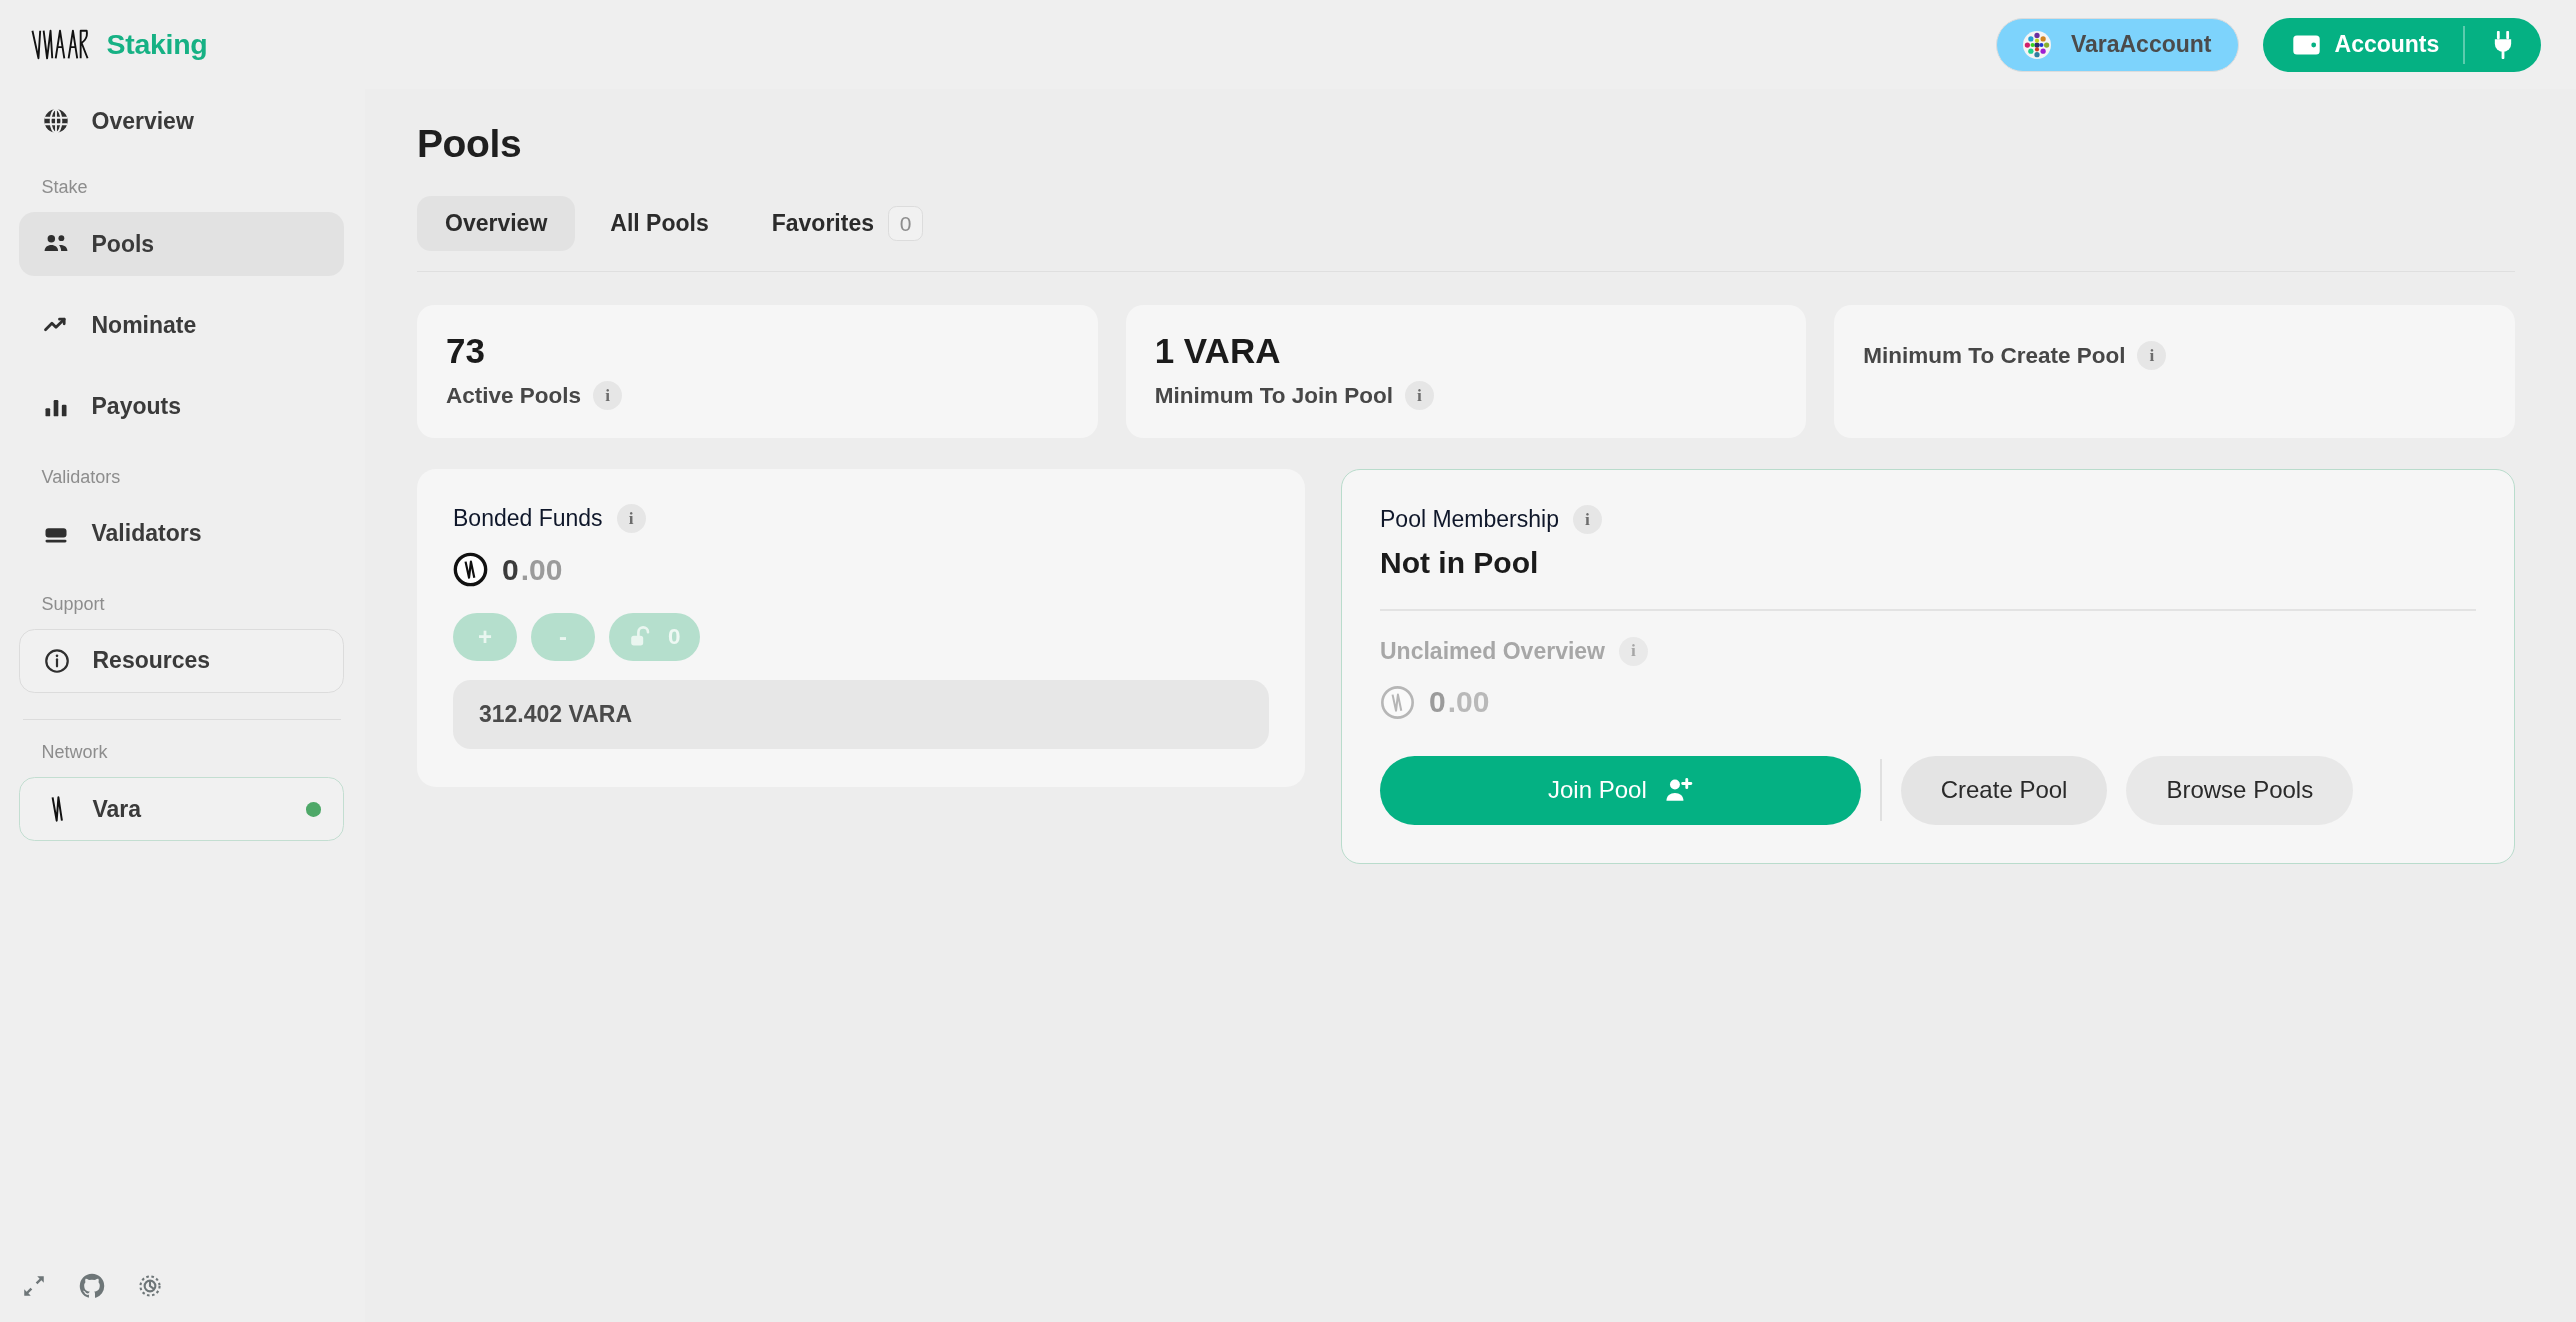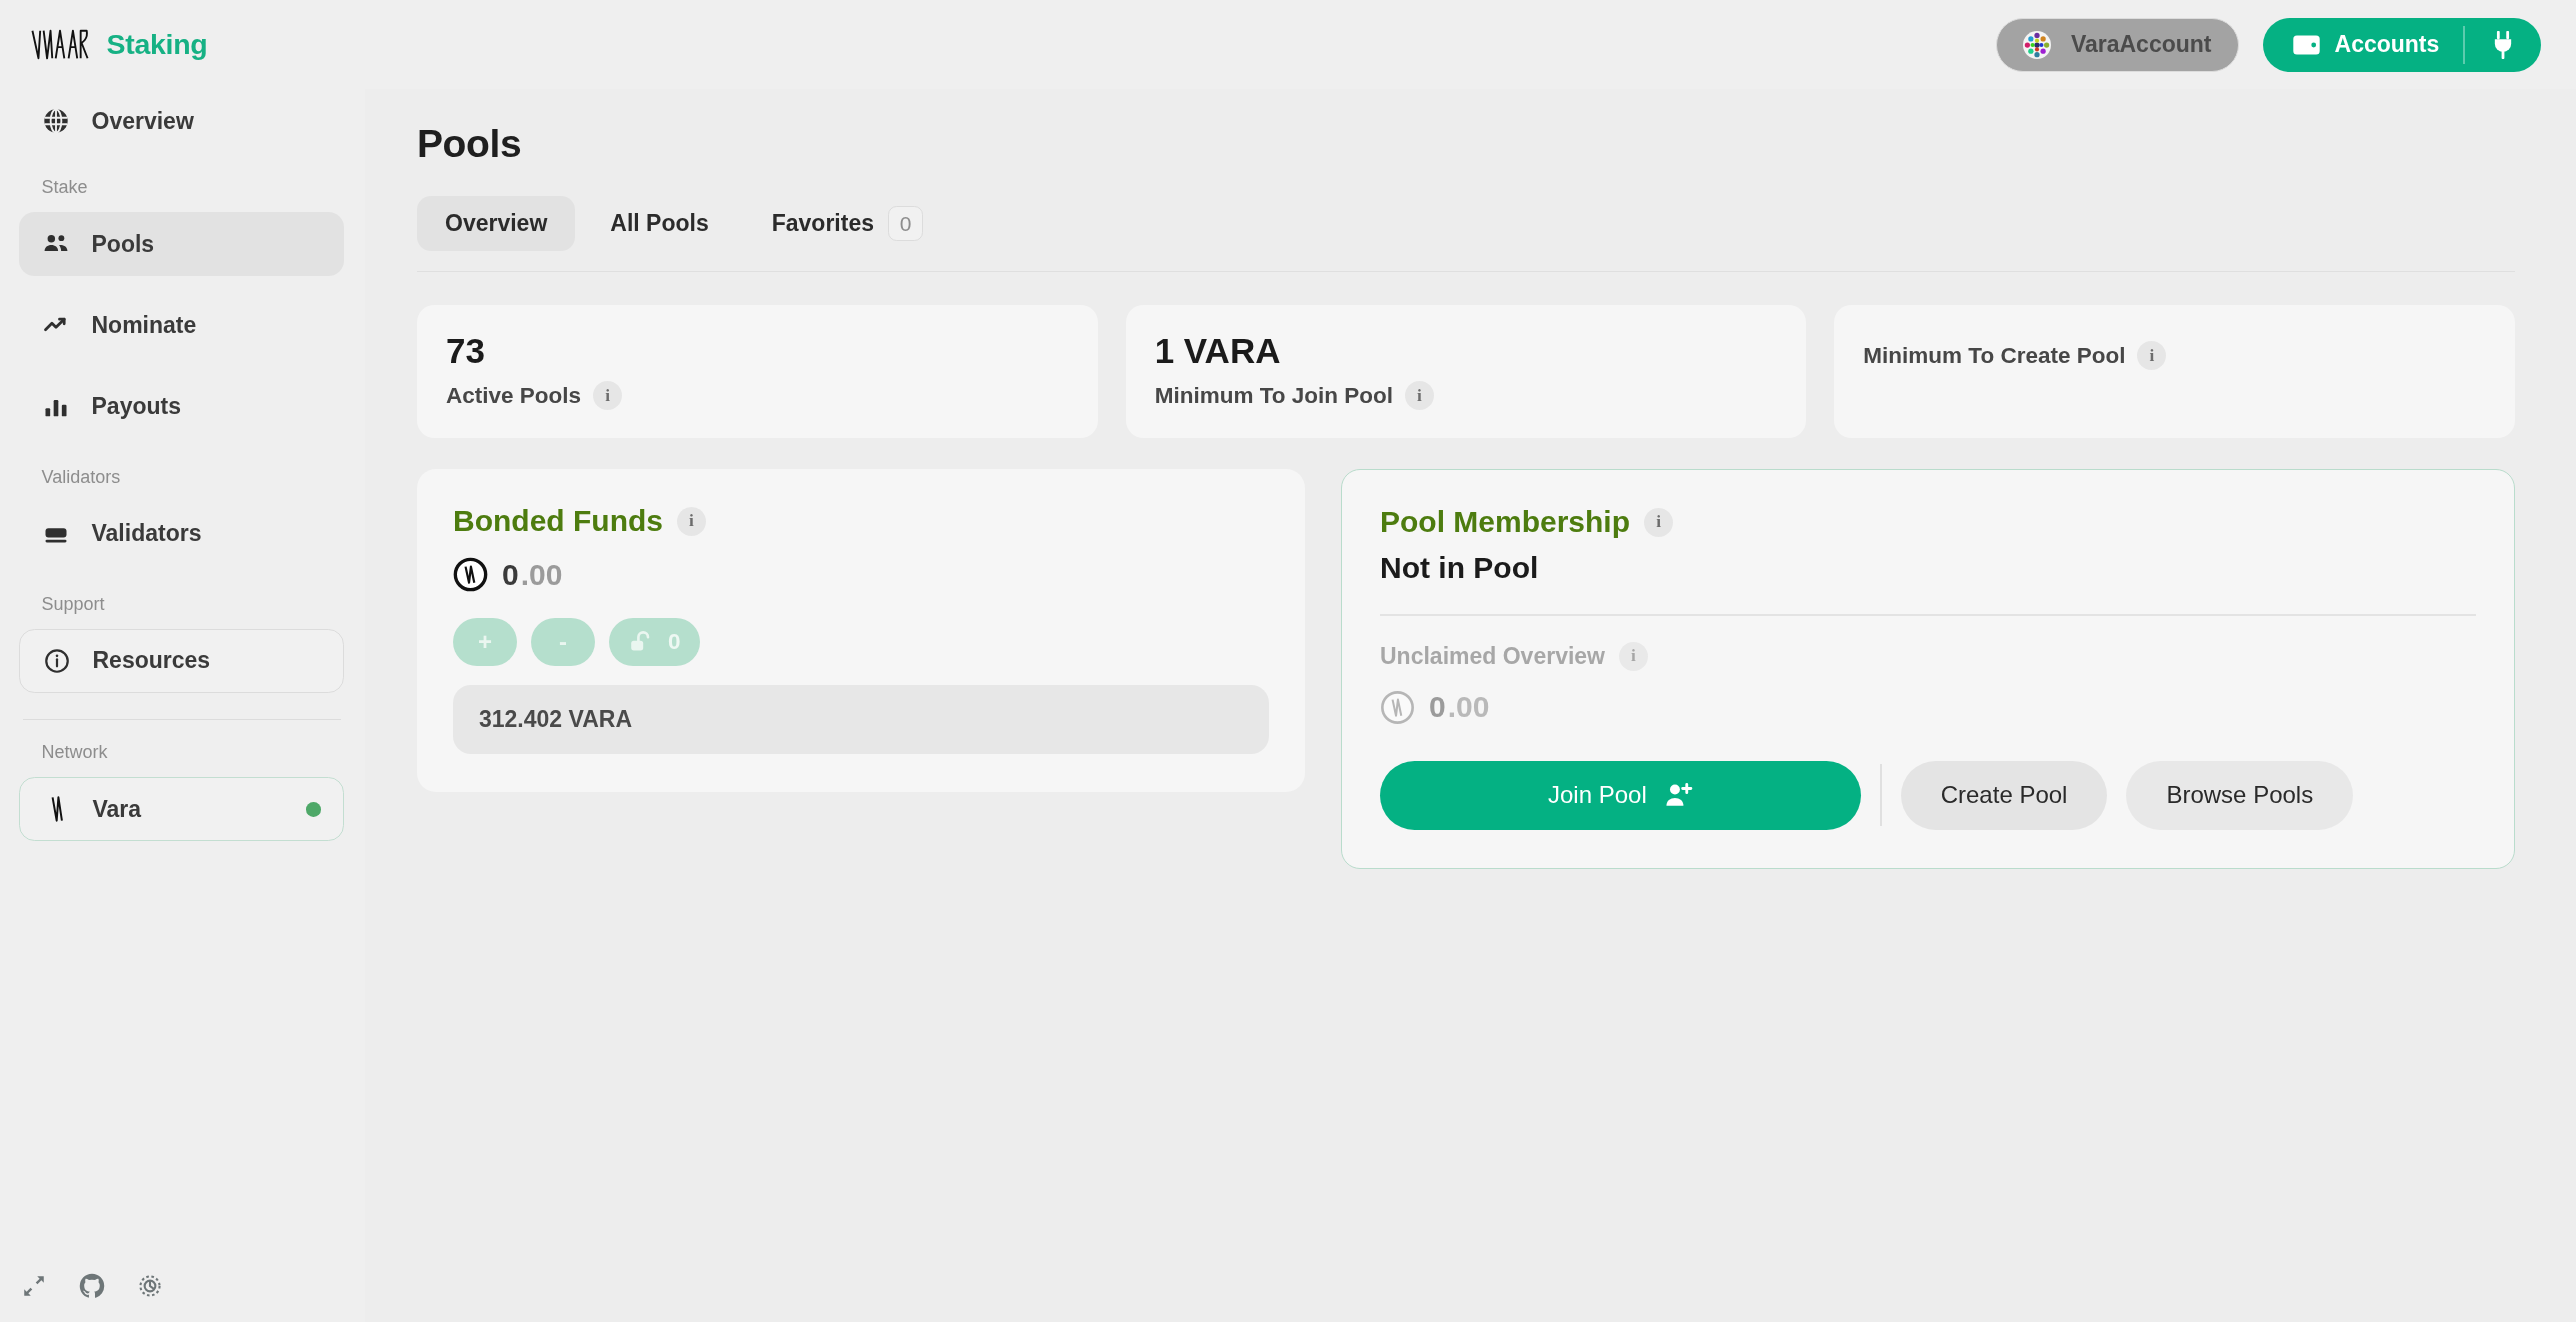--- a/index.html
+++ b/index.html
@@ -20,21 +20,21 @@
   }
   .brand { display:flex; align-items:center; gap: 15.6px; }
   .brand-logo { width: 62px; height: 35px; display:block; }
   .brand-title { font-size: 28.5px; font-weight: 700; color: #16b184; letter-spacing:-0.3px; }
   .header-spacer { flex: 1; }
 
   .account-chip {
     display:flex; align-items:center; gap:20px;
     height: 54px; padding: 0 26px;
     border: 1.3px solid #dcdcdc; border-radius: 29px;
-    background: #a3a3a3; cursor: pointer;
+    background: #7dd3fc; cursor: pointer;
   }
   .account-chip .ident { width: 28px; height: 28px; flex:0 0 28px; }
   .account-chip .label { font-size: 23px; font-weight: 700; color: #4b4b4b; white-space:nowrap; }
 
   .accounts-btn {
     display:flex; align-items:center;
     height: 54px; margin-left: 24px;
     background: #05b183; border-radius: 29px;
     color: #fff; cursor: pointer;
   }
@@ -119,21 +119,21 @@
   .info-badge.muted { background:#e9e9e9; color:#a6a6a6; }
 
   .panel-row { display:flex; gap: 36px; margin-top: 31px; align-items:flex-start; }
 
   .card-bonded {
     width: 888px; flex: 0 0 888px;
     background:#f6f6f6; border-radius: 19px;
     padding: 35px 36px 38px 36px;
   }
   .card-head { display:flex; align-items:center; gap: 14px; }
-  .card-head-title { font-size: 30px; font-weight:700; color:#4d7c0f; }
+  .card-head-title { font-size: 23px; font-weight:400; color:#0f172a; }
 
   .amount-row { display:flex; align-items:center; gap: 14px; margin-top: 19px; }
   .coin { width:35px; height:35px; flex:0 0 35px; }
   .coin.muted { opacity:.45; }
   .amt-int { font-size: 30px; font-weight:700; color:#3b3b3b; }
   .amt-dec { font-size: 30px; font-weight:700; color:#9b9b9b; }
   .amt-int.dim { color:#9b9b9b; }
   .amt-dec.dim { color:#b9b9b9; }
 
   .pill-row { display:flex; gap: 14px; margin-top: 26px; }

